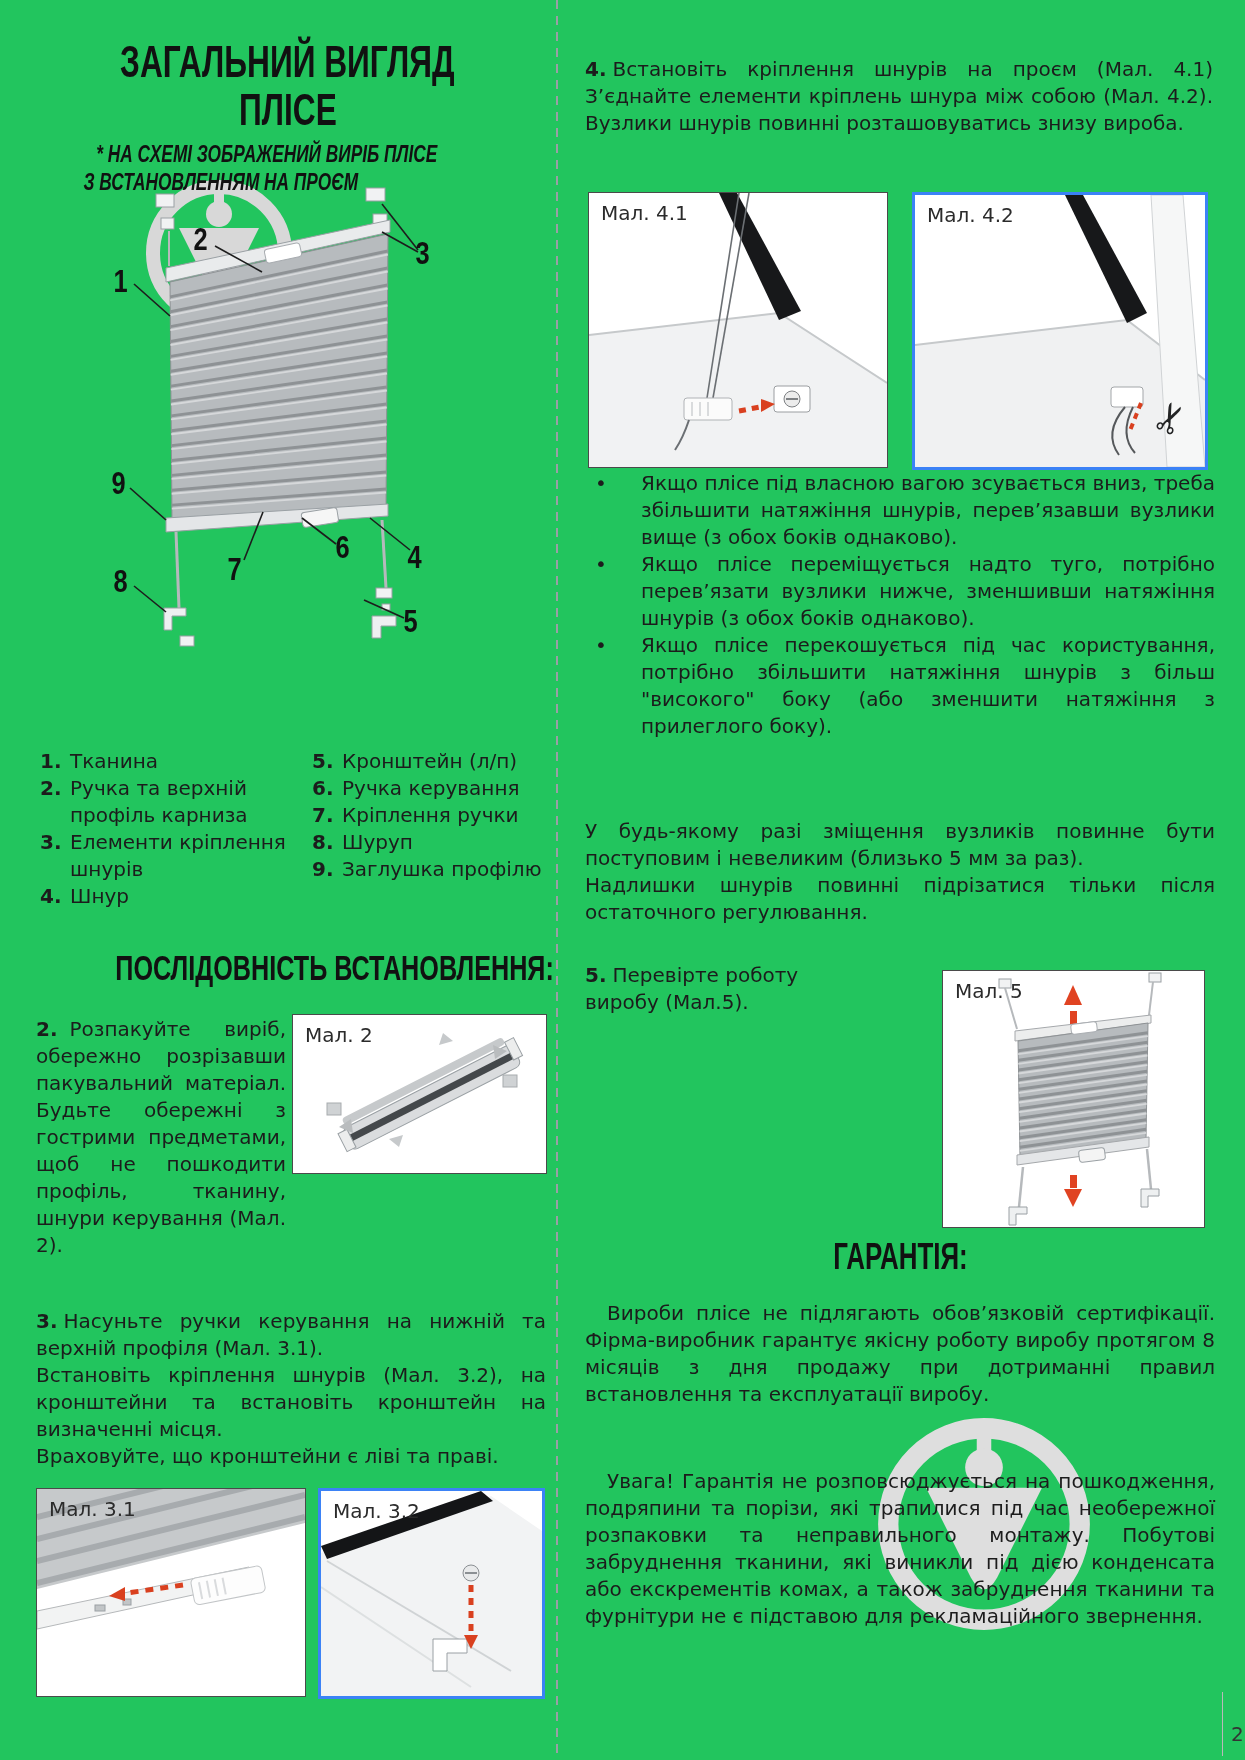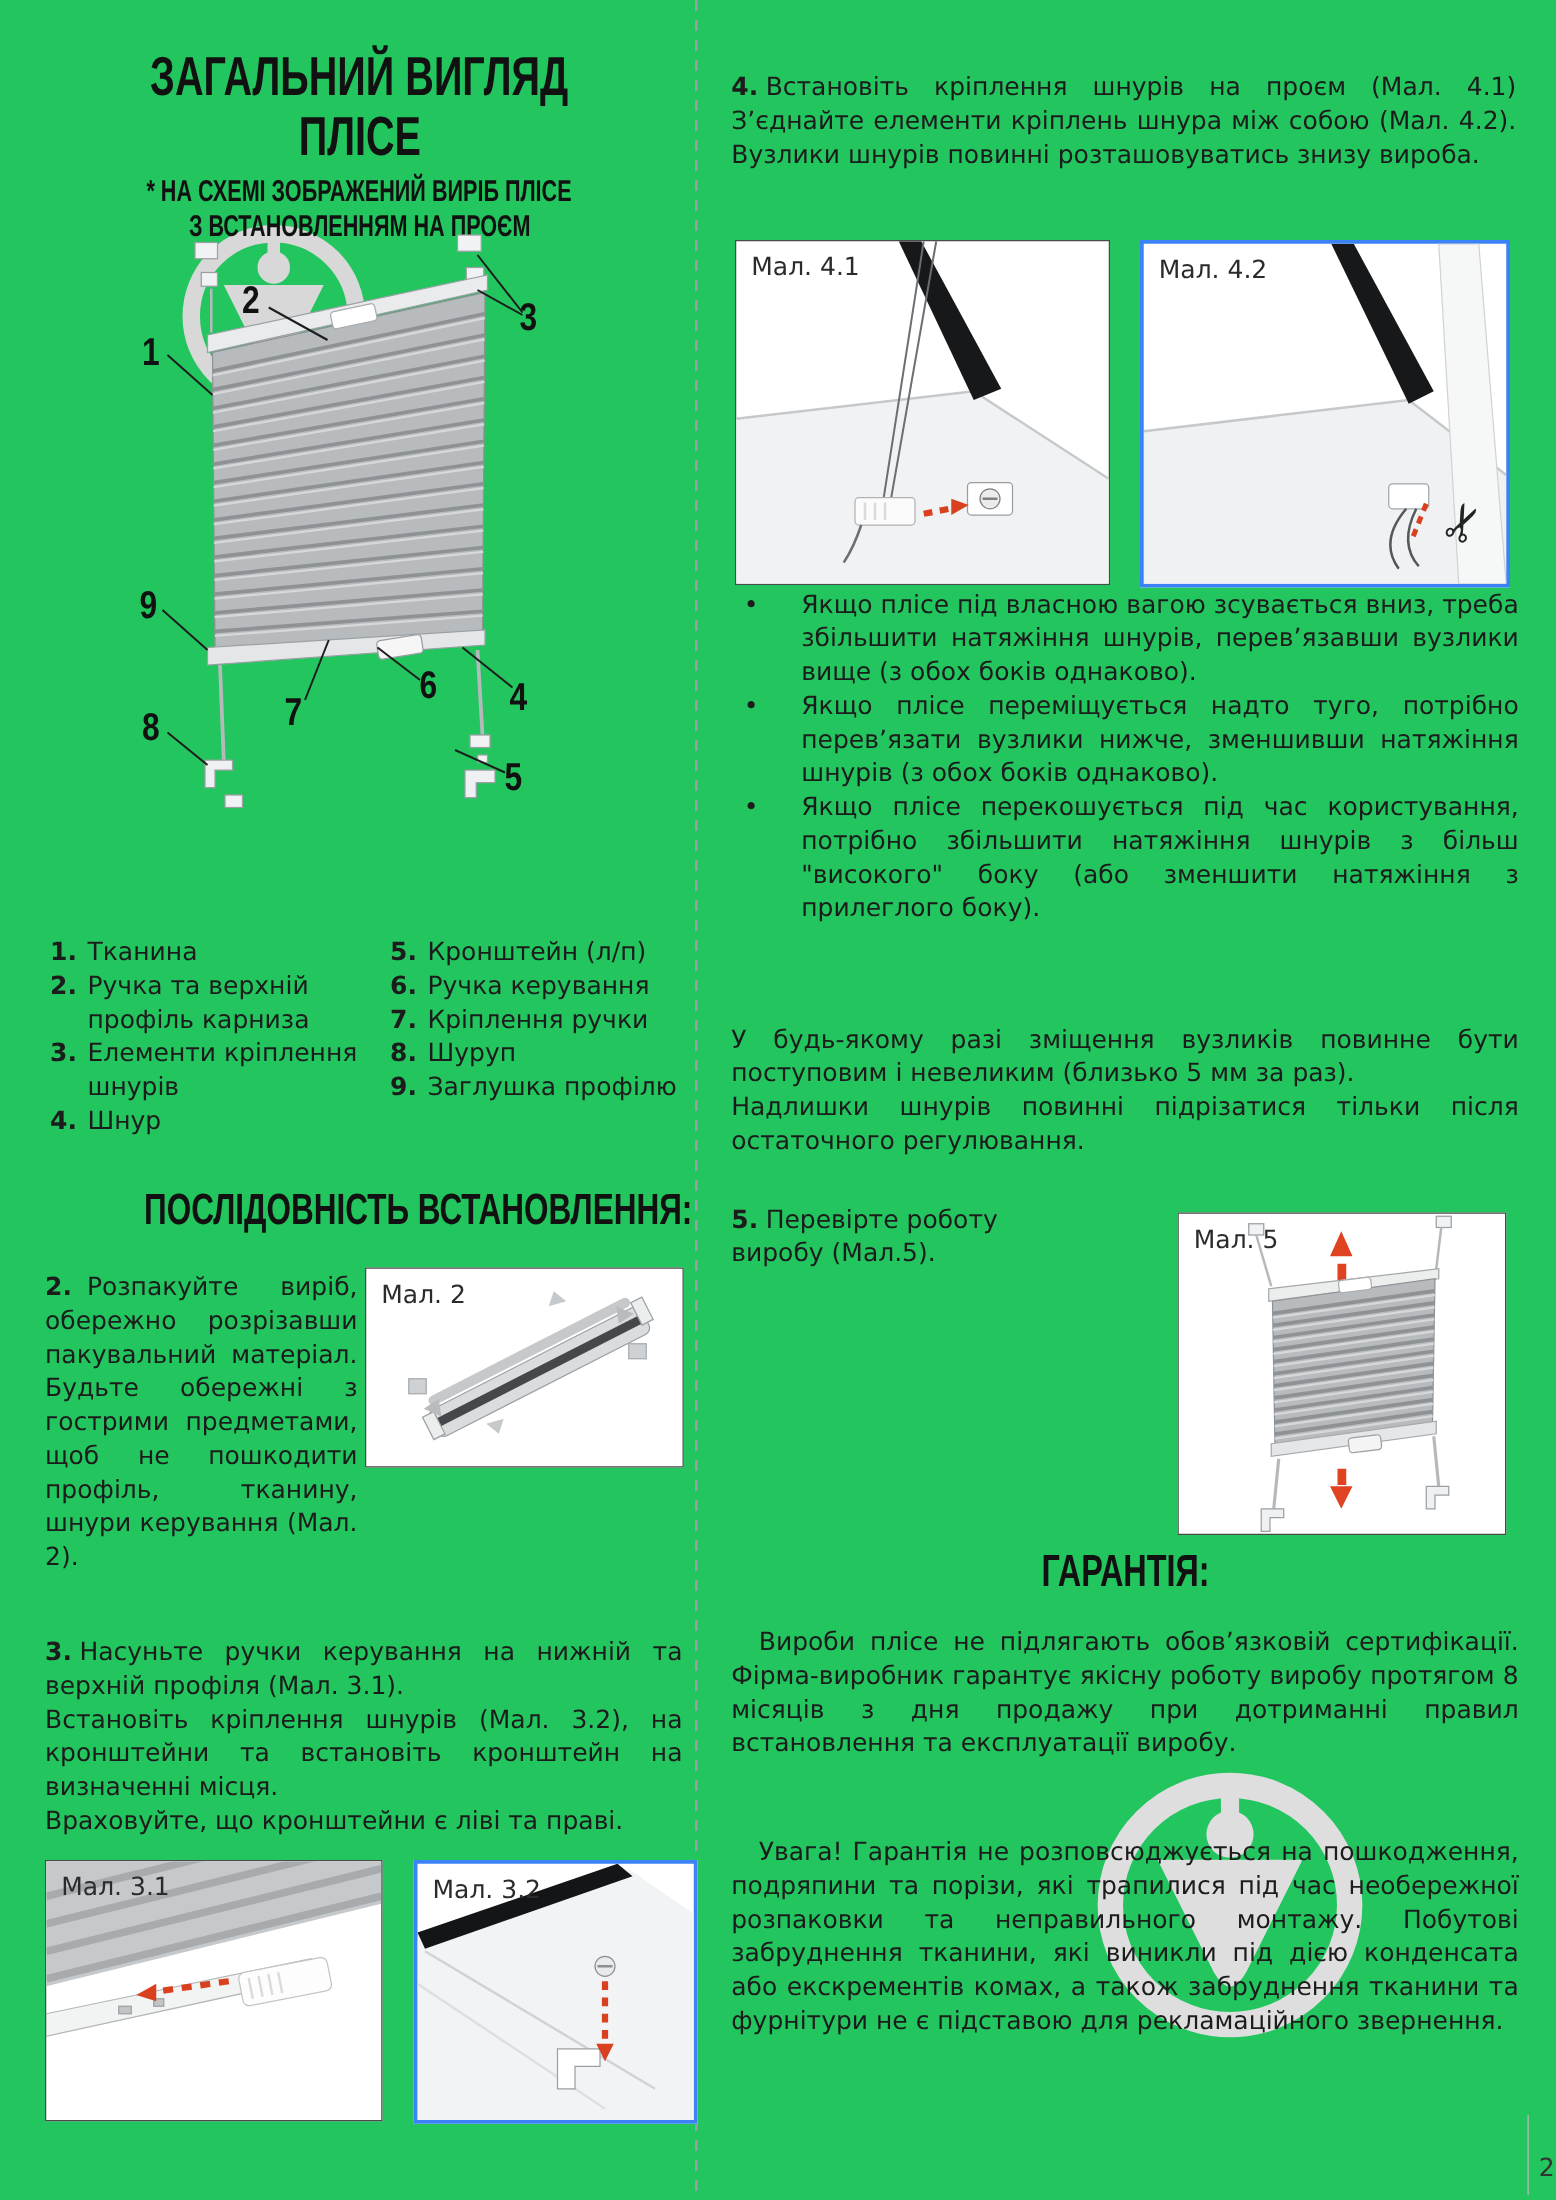--- a/index.html
+++ b/index.html
@@ -5,21 +5,21 @@
   html,body{margin:0;padding:0;background:#fff;}
   #page{position:relative;width:1245px;height:1760px;background:#22c55e;overflow:hidden;
         font-family:"DejaVu Sans",sans-serif;color:#1c1c1c;}
   .abs{position:absolute;}
   .z1{z-index:1;}
   
   .cond{display:inline-block;transform:scaleX(.72);transform-origin:50% 50%;
         font-family:"Liberation Sans",sans-serif;font-weight:700;white-space:nowrap;color:#111;}
   .title-wrap{left:30px;top:38px;width:515px;text-align:center;line-height:1.08;}
   .title-line{font-size:44px;}
-  .subtitle-wrap{left:30px;top:140px;width:515px;text-align:center;line-height:1.15;}
+  .subtitle-wrap{left:30px;top:140px;width:515px;line-height:1.15;font-style:italic;}
   .subtitle-line{font-size:24px;}
   .section-head{width:515px;text-align:center;}
   .section-head .cond{font-size:35px;}
   .warranty-head{width:630px;text-align:center;}
   .warranty-head .cond{font-size:36px;}
   p,.para{margin:0;font-size:20px;line-height:27px;}
   .just{text-align:justify;}
   .stepnum{font-weight:bold;margin-right:12px;}
   .stepnum2{font-weight:bold;margin-right:6px;}
   .indent{text-indent:22px;}
@@ -225,21 +225,21 @@
             <line x1="171" y1="88" x2="171" y2="105"></line>
           <line x1="179" y1="88" x2="179" y2="105"></line>
             <line x1="187" y1="88" x2="187" y2="105"></line>
         </g>
       </g>
       <line x1="146" y1="96" x2="90" y2="104" stroke="#d9401f" stroke-width="5" stroke-dasharray="8 7"></line>
       <polygon points="72,107 88,98 88,112" fill="#d9401f"></polygon>
     </svg>
   </div>
 
-  <div class="figbox b2" style="left:331px;top:1488px;width:221px;height:205px;">
+  <div class="figbox b2" style="left:318px;top:1488px;width:221px;height:205px;">
     <div class="figlabel">Мал. 3.2</div>
     <svg class="figsvg" width="221" height="205" viewBox="0 0 221 205">
       <polygon points="0,62 170,5 221,40 221,205 0,205" fill="#f2f3f4"></polygon>
       <polygon points="0,55 160,0 172,10 6,68" fill="#141517"></polygon>
       <line x1="6" y1="70" x2="190" y2="180" stroke="#d0d3d5" stroke-width="2"></line>
       <line x1="0" y1="96" x2="150" y2="196" stroke="#dde0e1" stroke-width="2"></line>
       <path d="M112 148 h34 v14 h-20 v18 h-14 z" fill="#ffffff" stroke="#9aa0a4"></path>
       <circle cx="150" cy="82" r="8" fill="#e9eaeb" stroke="#8b8f93"></circle>
       <line x1="144" y1="82" x2="156" y2="82" stroke="#8b8f93" stroke-width="2"></line>
       <line x1="150" y1="94" x2="150" y2="142" stroke="#d9401f" stroke-width="5" stroke-dasharray="7 6"></line>

